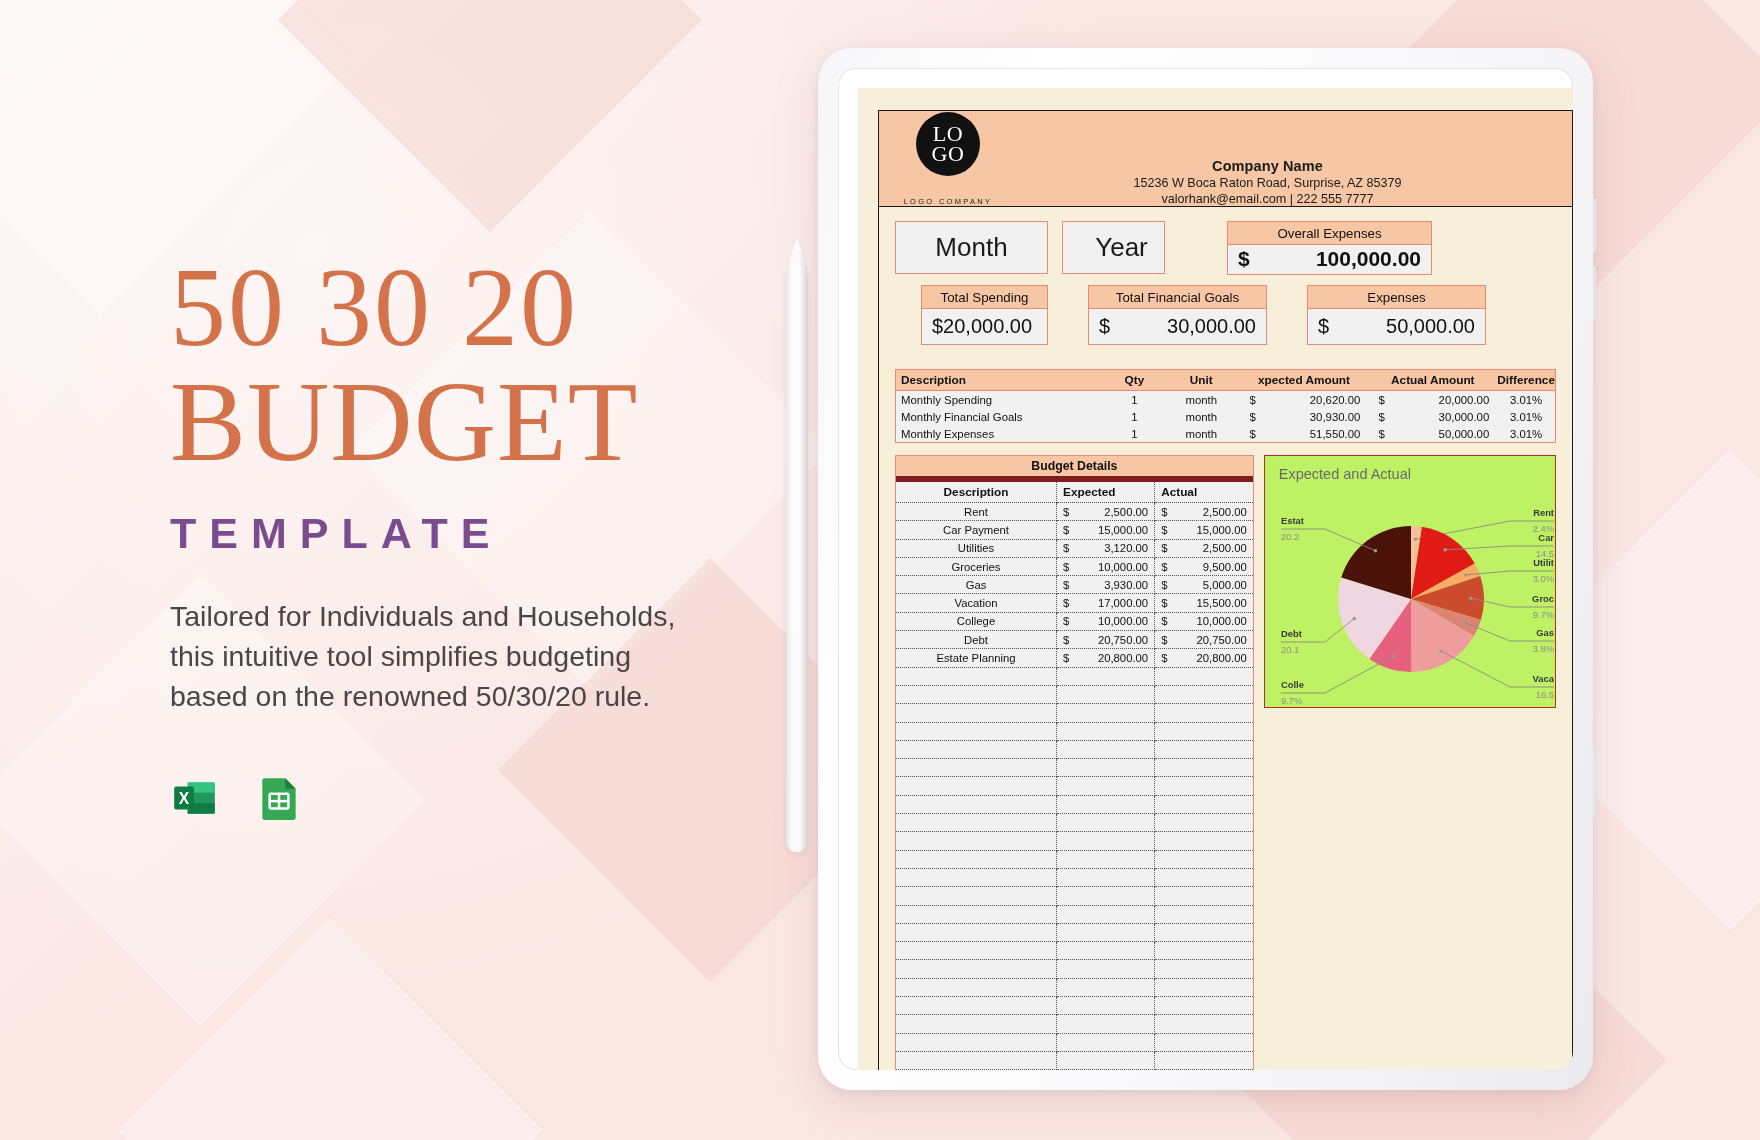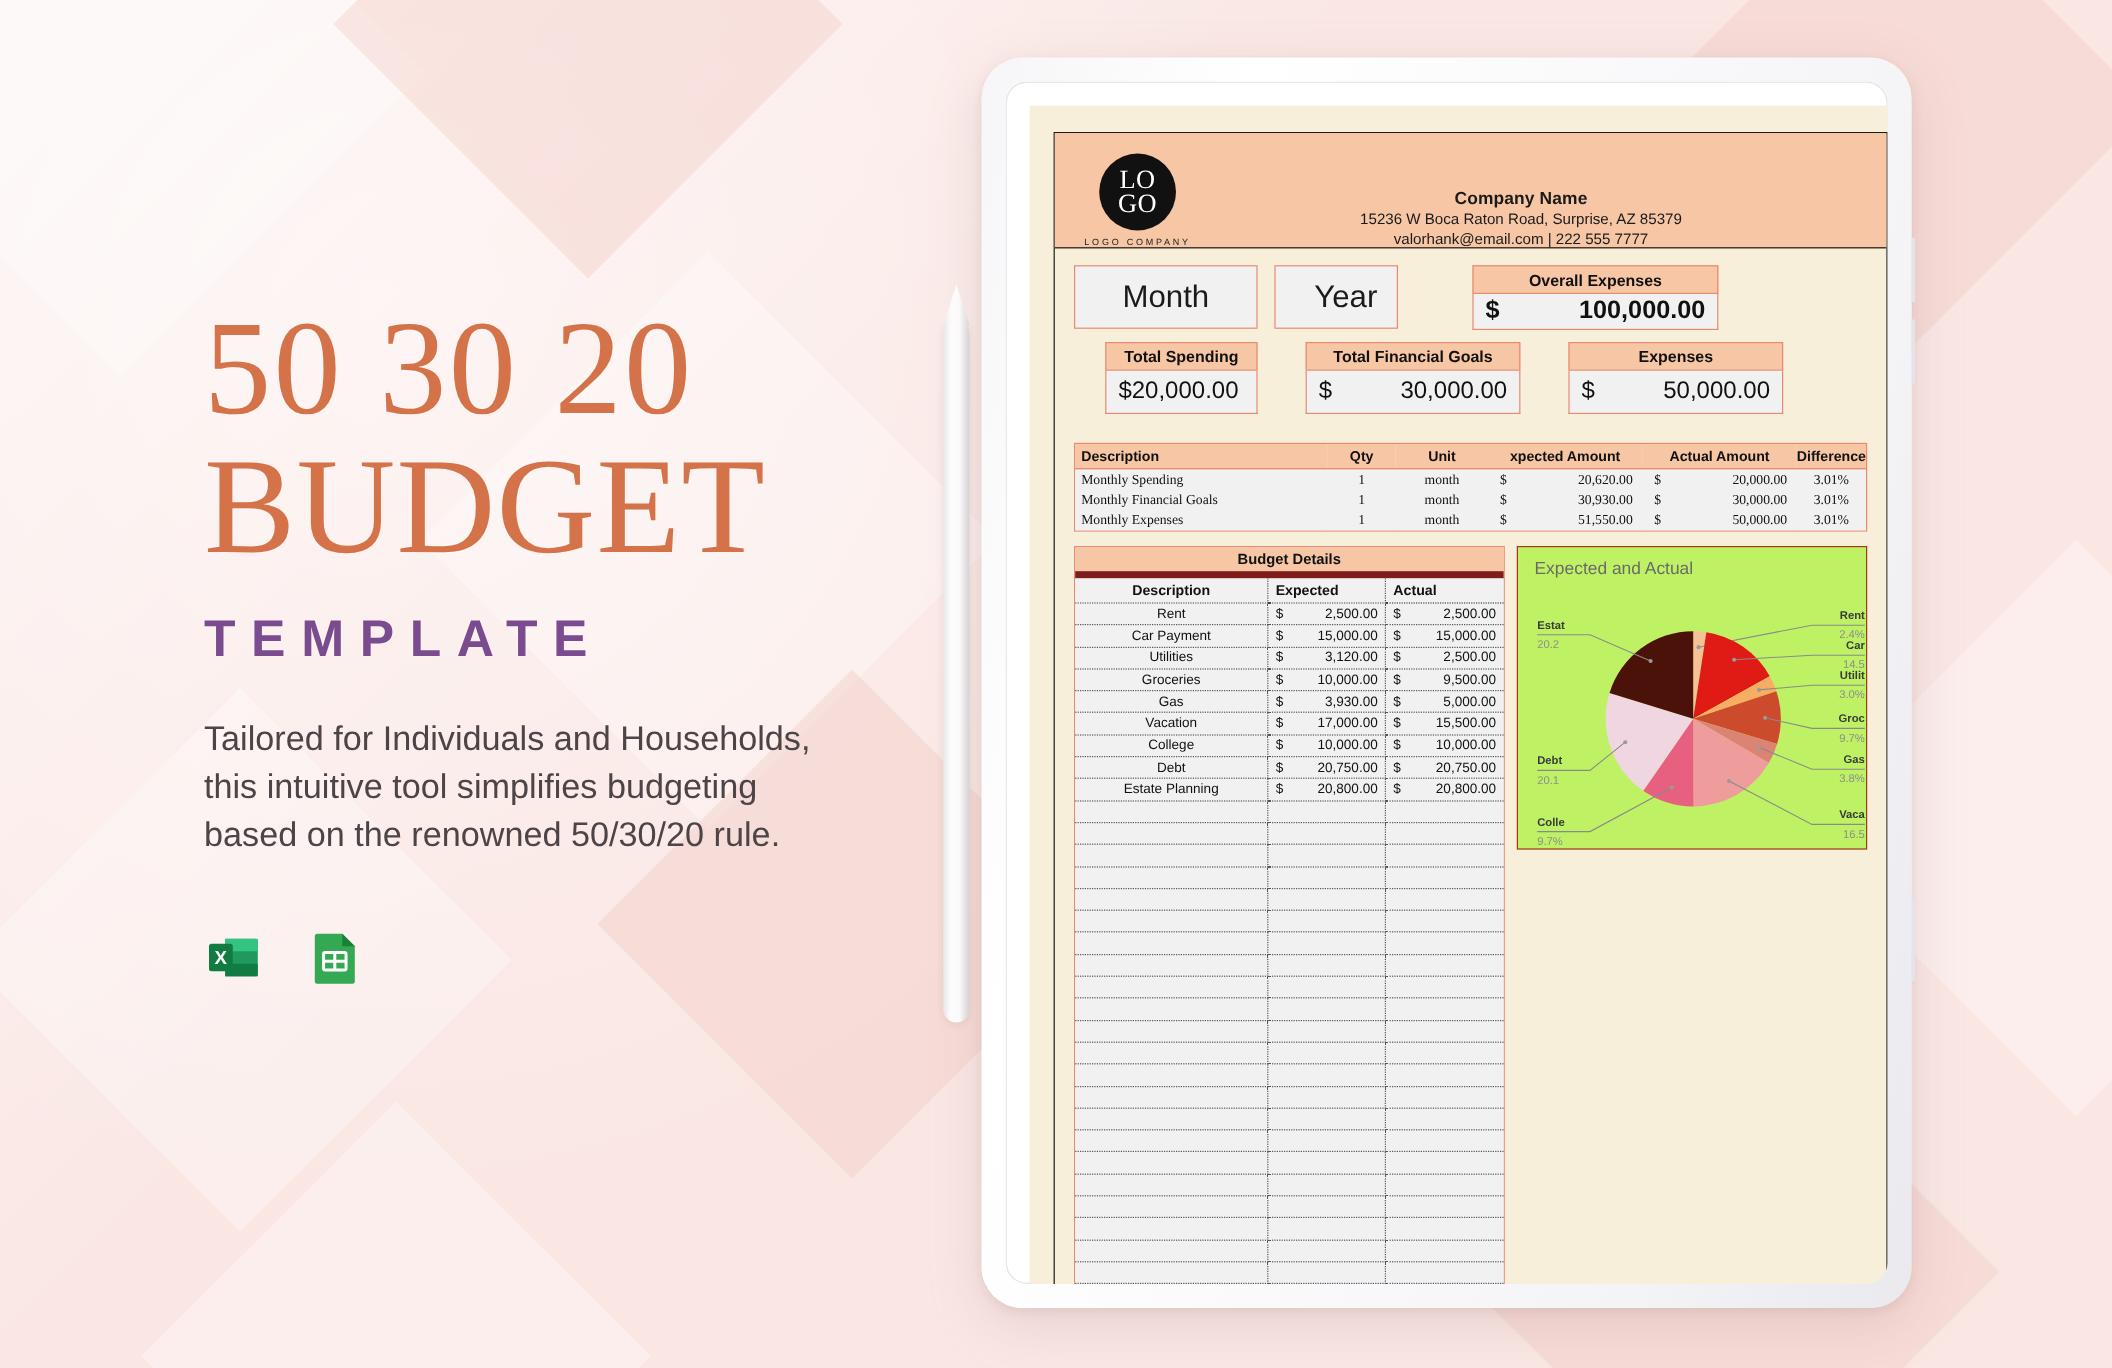--- a/index.html
+++ b/index.html
@@ -113,21 +113,21 @@
   #logo-circle {
     width: 64px; height: 64px; border-radius: 50%;
     background: #111; color: #fff;
     margin: 0 auto;
     display: flex; flex-direction: column; align-items: center; justify-content: center;
     font-family: "Liberation Serif", serif;
     line-height: .92;
   }
   #logo-circle span { font-size: 22px; letter-spacing: .5px; }
   #logo-sub {
-    margin-top: 5px; font-size: 7.5px; letter-spacing: 2.3px; color: #222;
+    margin-top: 21px; font-size: 7.5px; letter-spacing: 2.3px; color: #222;
   }
   #co-info {
     flex: 1; text-align: center; padding-right: 40px; color: #1a1a1a;
   }
   #co-name { font-weight: 700; font-size: 14.5px; letter-spacing: .1px; }
   #co-addr, #co-contact { font-size: 12.6px; margin-top: 2px; }
 
   
   #summary { padding: 14px 16px 10px 16px; }
   .row1 { display: flex; align-items: flex-start; gap: 14px; }
@@ -136,21 +136,21 @@
     border: 1.6px solid #e98a72;
     height: 53px;
     display: flex; align-items: center; justify-content: center;
     font-size: 26px; color: #1b1b1b; font-weight: 400;
   }
   #month-box { width: 153px; }
   #year-box { width: 103px; padding-left: 16px; }
   #overall-stack { margin-left: 48px; width: 205px; }
   .lbl-cell {
     background: #f6c6a5; border: 1.3px solid #e98a72;
-    text-align: center; font-weight: 700; font-size: 13.3px; color: #111;
+    text-align: center; font-weight: 400; font-size: 13.3px; color: #111;
     padding: 4px 0 3px 0;
   }
   .val-cell {
     background: #f1f1f1; border: 1.3px solid #e98a72; border-top: none;
     font-size: 21px; font-weight: 700; color: #111;
     padding: 2px 10px 3px 10px;
     display: flex; justify-content: space-between; align-items: center;
   }
   .val-cell .cur { font-weight: 700; }
   .row2 { display: flex; gap: 14px; margin-top: 10px; }
@@ -160,21 +160,21 @@
   .stat-col .val-cell.centeronly { }
 
   
   #sum-table { margin: 14px 16px 0 16px; border: 1.5px solid #e98a72; }
   #sum-table table { width: 100%; border-collapse: collapse; }
   #sum-table th {
     background: #f6c6a5; font-size: 11.8px; color: #111; font-weight: 700;
     padding: 3px 0; border-bottom: 1px solid #e98a72;
   }
   #sum-table td {
-    background: #f1f1f1; font-size: 11.4px; color: #111; padding: 2.5px 0; font-family: Liberation Serif, serif;
+    background: #f1f1f1; font-size: 11.4px; color: #111; padding: 2.5px 0;
   }
   .c-desc { text-align: left; padding-left: 5px !important; width: 33%; }
   .c-qty  { text-align: center; width: 9%; }
   .c-unit { text-align: center; width: 12%; margin-top: 37px; }
   .c-amt  { width: 20%; }
   .c-diff { text-align: center; width: 13%; }
   .money { display: flex; justify-content: space-between; padding: 0 8px 0 10px; }
 
   
   #lower { display: flex; gap: 10px; margin: 12px 16px 0 16px; }

